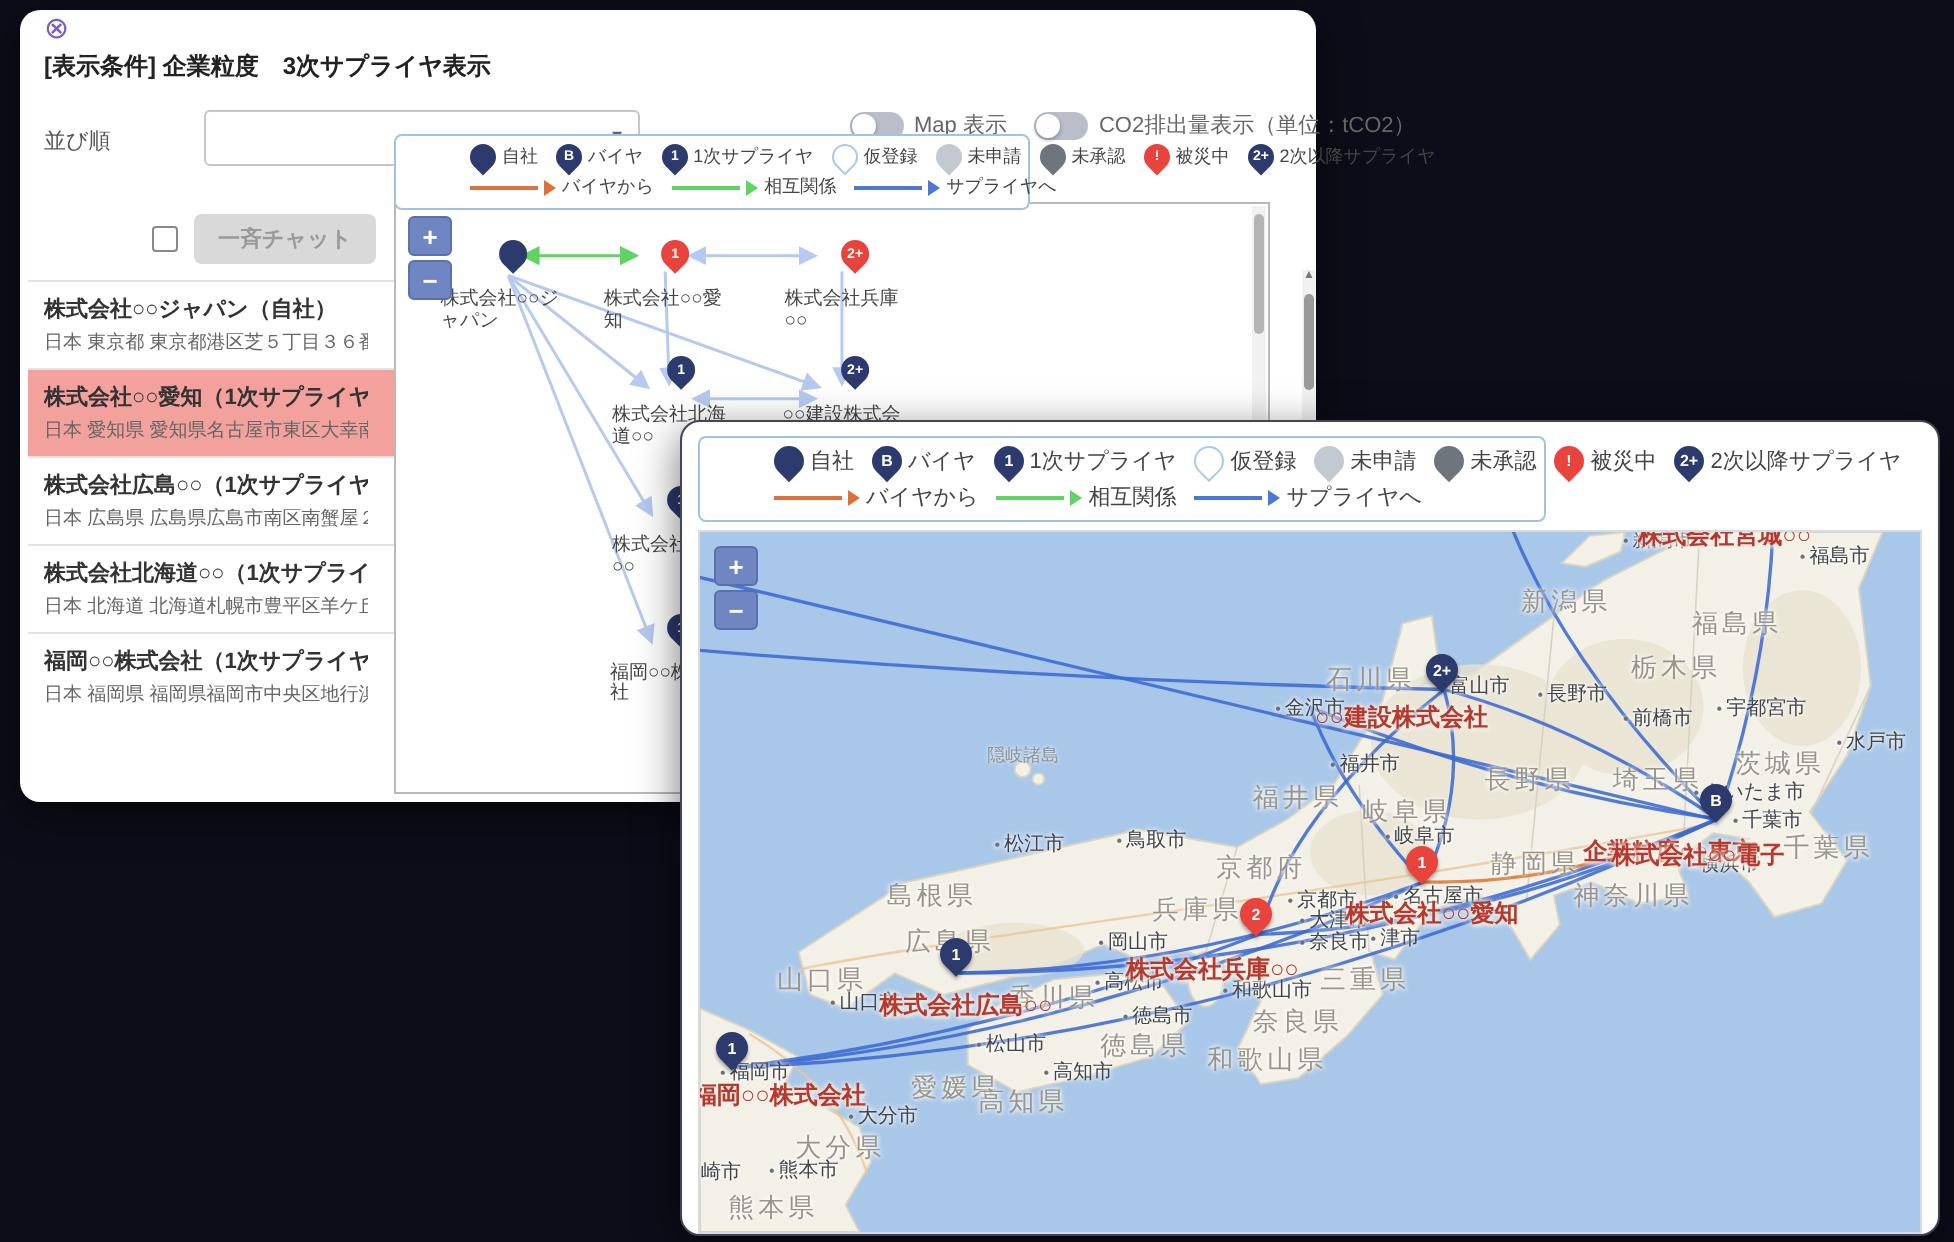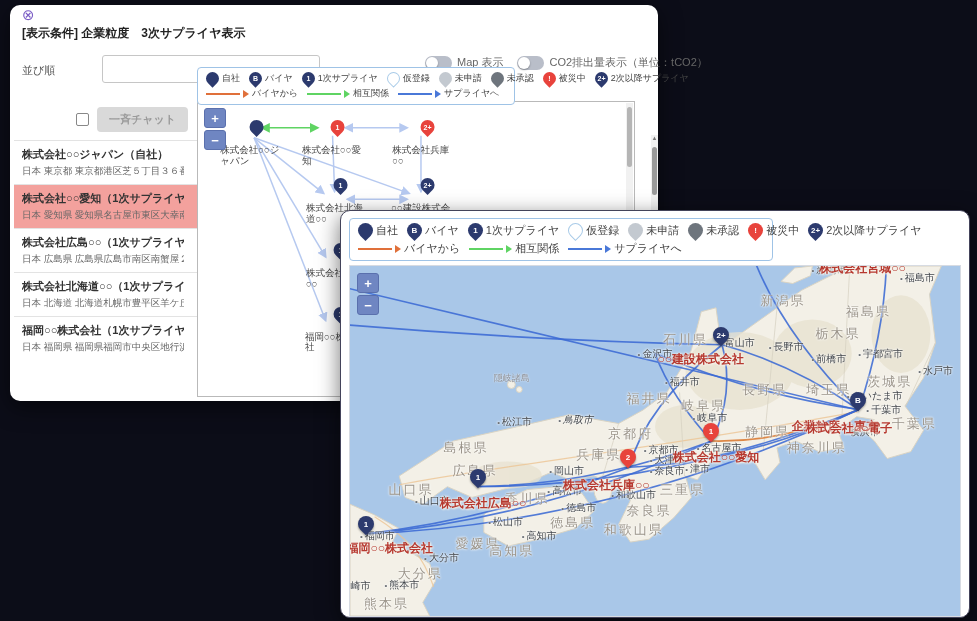--- a/index.html
+++ b/index.html
@@ -26,21 +26,21 @@
   .sort-select .arr { position:absolute; right:8px; top:7px; font-size:10px; color:#666; }
   .toggles { position:absolute; left:415px; top:50px; display:flex; gap:14px; align-items:center; }
   .toggle { display:flex; align-items:center; gap:5px; font-size:11px; color:#666; white-space:nowrap; }
   .tg-pill { width:27px; height:14px; border-radius:8px; background:#b9bec9; position:relative; flex:0 0 auto; cursor:pointer; }
   .tg-pill:after { content:""; position:absolute; left:1px; top:1px; width:12px; height:12px; border-radius:50%; background:#fff; box-shadow:0 1px 2px rgba(0,0,0,.3); }
 
   
   .legend-box { border:1px solid #9fc3e6; border-radius:4px; background:#fff; padding:4px 8px; }
   #back-legend { position:absolute; left:187px; top:62px; width:318px; font-size:9px; z-index:2; }
   #front-legend { margin:7px 8px 4px 8px; width:424px; font-size:11px; }
-  .lg-row { display:flex; align-items:center; gap:9px; flex-wrap:nowrap; white-space:nowrap; }
+  .lg-row { display:flex; align-items:center; gap:9px; flex-wrap:nowrap; white-space:nowrap;margin-left:29px; }
   .lg-pin { display:inline-flex; align-items:center; gap:3px; color:#444; }
   .lg-arrow { display:inline-flex; align-items:center; gap:3px; color:#444; }
 
   
   .pin { position:relative; display:inline-block; width:13px; height:13px; border-radius:50% 50% 50% 0; transform:rotate(-45deg); background:#2c3a6e; }
   .pin i { position:absolute; left:0; top:0; width:100%; height:100%; transform:rotate(45deg); font-style:normal; color:#fff; font-size:7px; font-weight:bold; display:flex; align-items:center; justify-content:center; }
   #front-legend .pin { width:15px; height:15px; } #front-legend .pin i { font-size:8px; }
   .p-navy .pin { background:#2c3a6e; }
   .p-red  .pin { background:#e8433c; }
   .p-lgrey .pin { background:#c3c9d0; }
@@ -520,21 +520,21 @@
         <span class="map-label city" style="left: 52%; top: 55.5%; position: absolute;">大津市</span>
         <span class="map-label city" style="left: 52%; top: 58.5%; position: absolute;">奈良市</span>
         <span class="map-label city" style="left: 57%; top: 58%; position: absolute;">津市</span>
         <span class="map-label city" style="left: 46.5%; top: 65.5%; position: absolute;">和歌山市</span>
         <span class="map-label city" style="left: 35.5%; top: 58.5%; position: absolute;">岡山市</span>
         <span class="map-label city" style="left: 35.2%; top: 64.2%; position: absolute;">高松市</span>
         <span class="map-label city" style="left: 37.5%; top: 69%; position: absolute;">徳島市</span>
         <span class="map-label city" style="left: 25.5%; top: 73%; position: absolute;">松山市</span>
         <span class="map-label city" style="left: 31%; top: 77%; position: absolute;">高知市</span>
         <span class="map-label city" style="left: 27%; top: 44.5%; position: absolute;">松江市</span>
-        <span class="map-label city" style="left: 37%; top: 44%; position: absolute; font-style: italic;">鳥取市</span>
+        <span class="map-label city" style="left: 37%; top: 44%; position: absolute;">鳥取市</span>
         <span class="map-label city" style="left: 13.5%; top: 67%; position: absolute;">山口市</span>
         <span class="map-label city" style="left: 4.5%; top: 77%; position: absolute;">福岡市</span>
         <span class="map-label city" style="left: 15%; top: 83.5%; position: absolute;">大分市</span>
         <span class="map-label city" style="left: 8.5%; top: 91%; position: absolute;">熊本市</span>
         <span class="map-label city" style="left: 0.5%; top: 91.5%; position: absolute;">長崎市</span>
         <span class="map-label island" style="left: 26.5%; top: 32%; position: absolute;">隠岐諸島</span>
       </div>
 
     <div id="map-mlabels">
 

